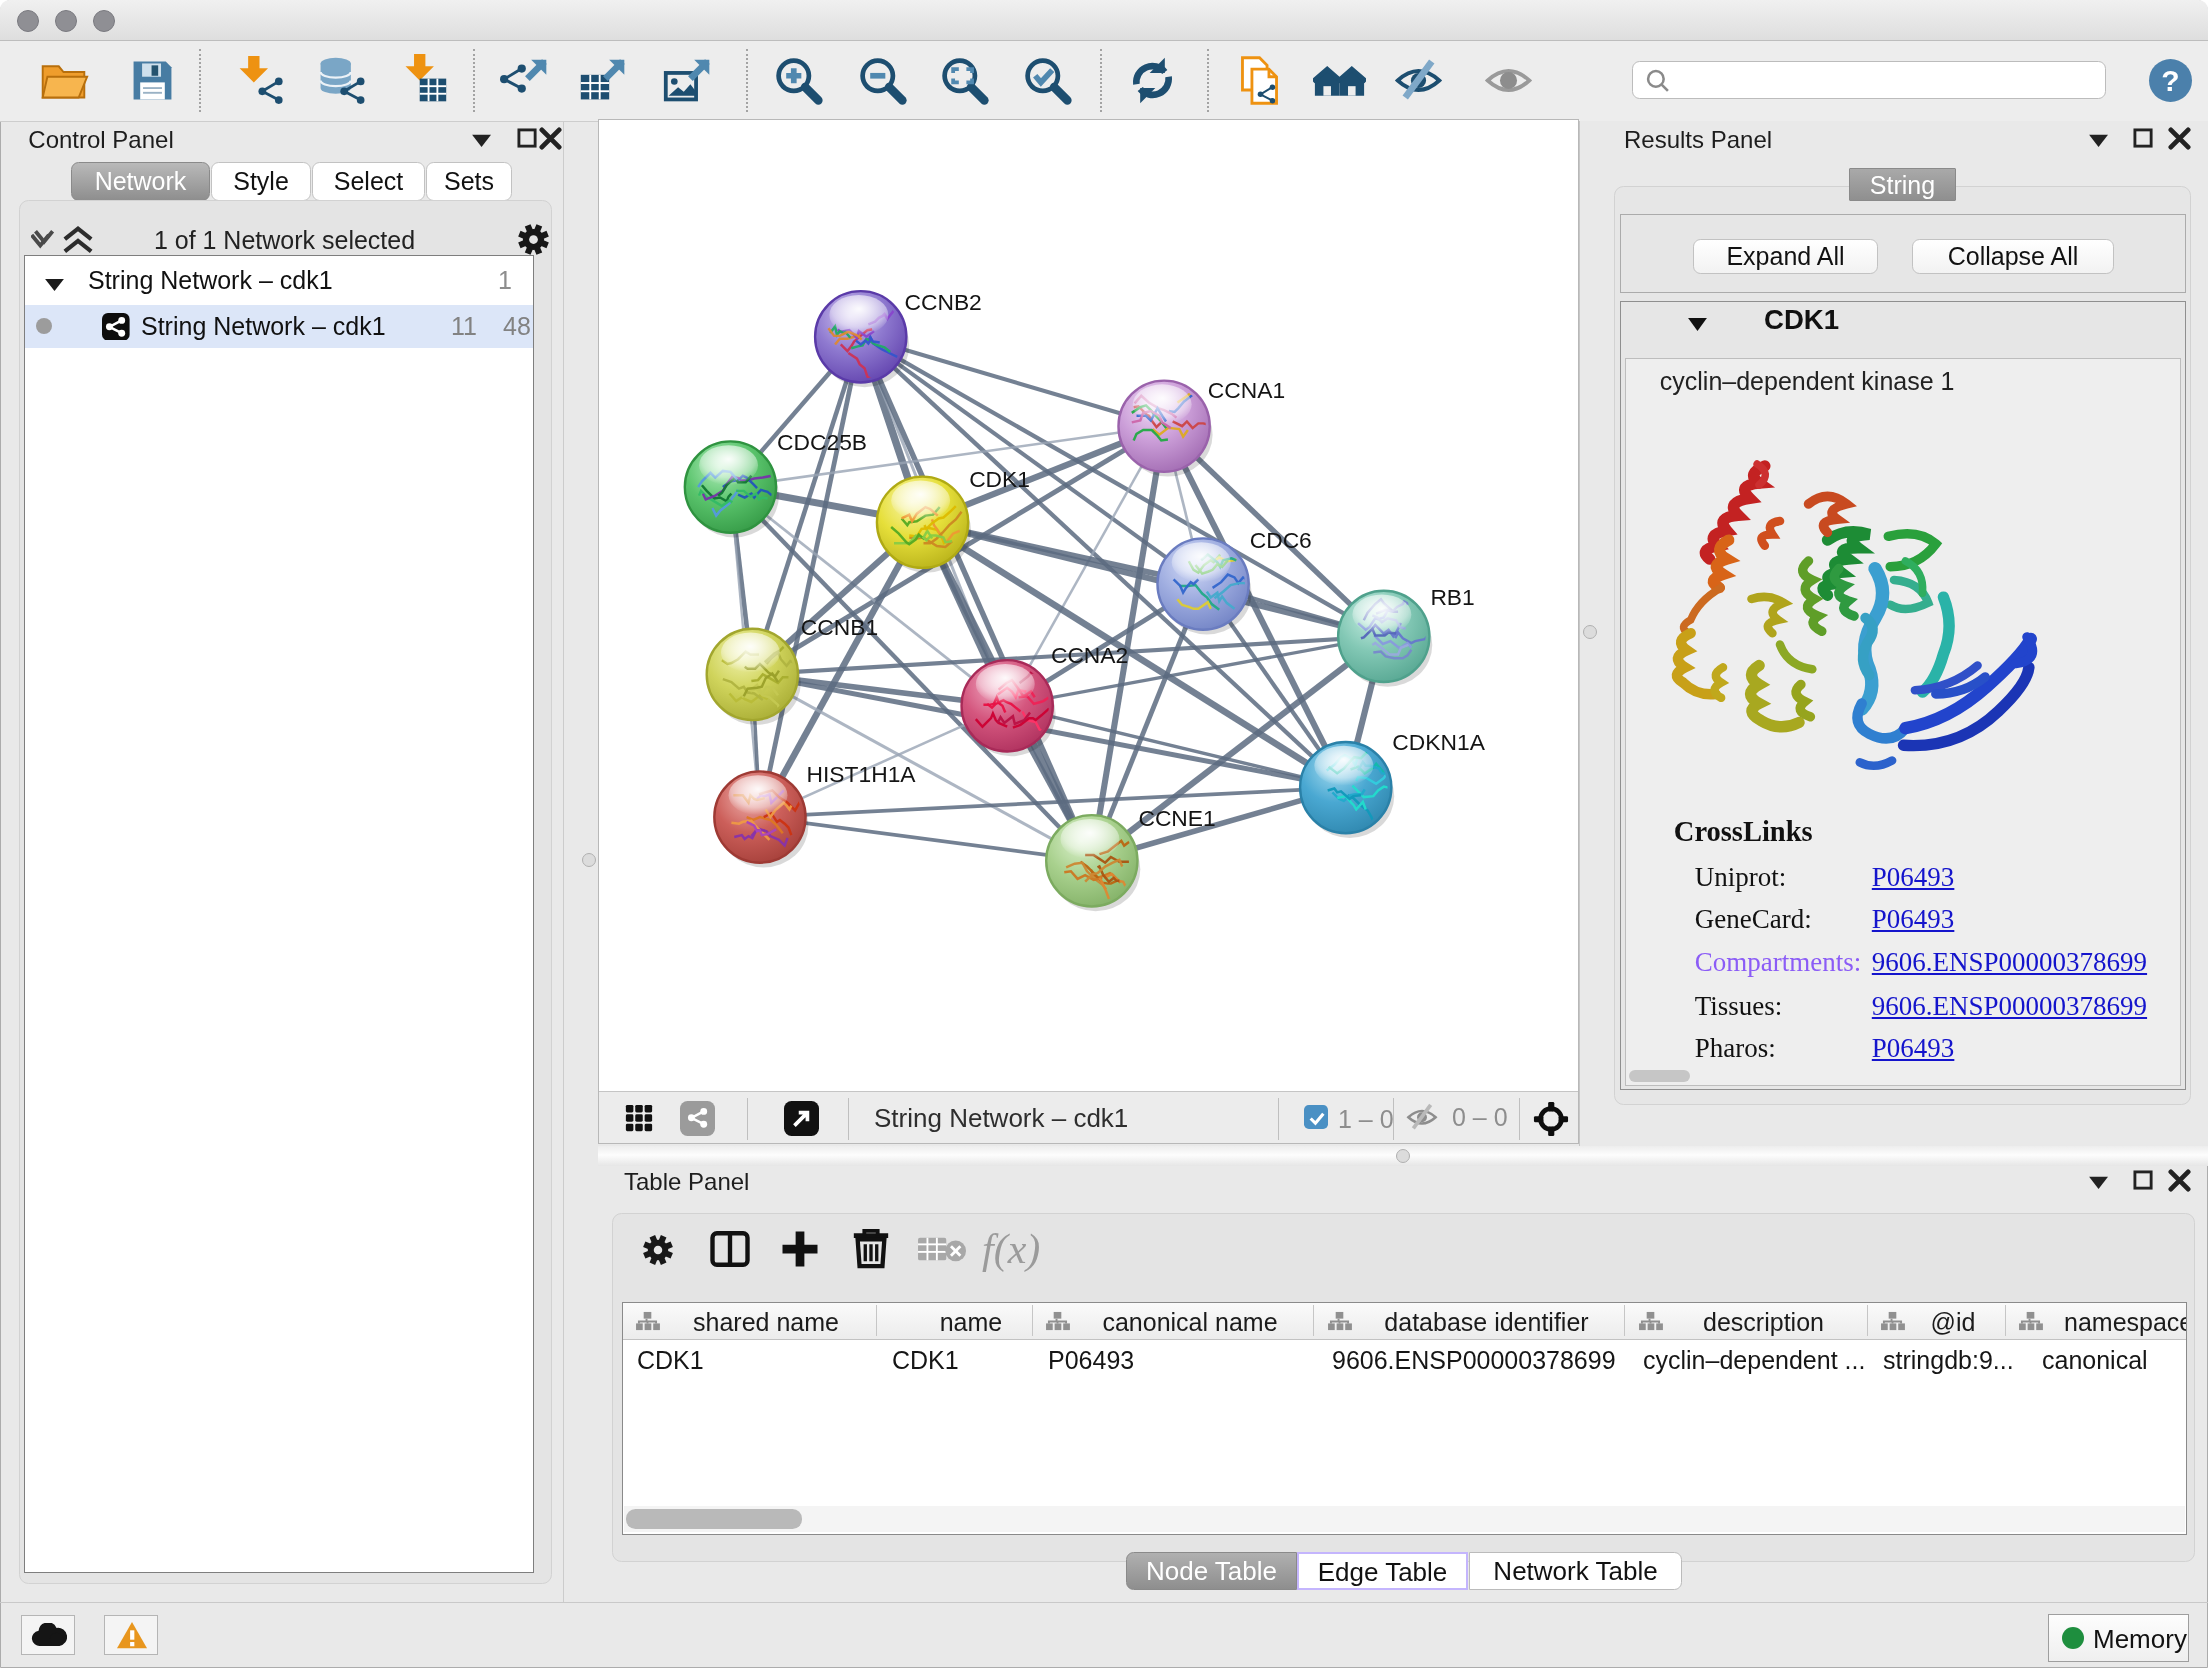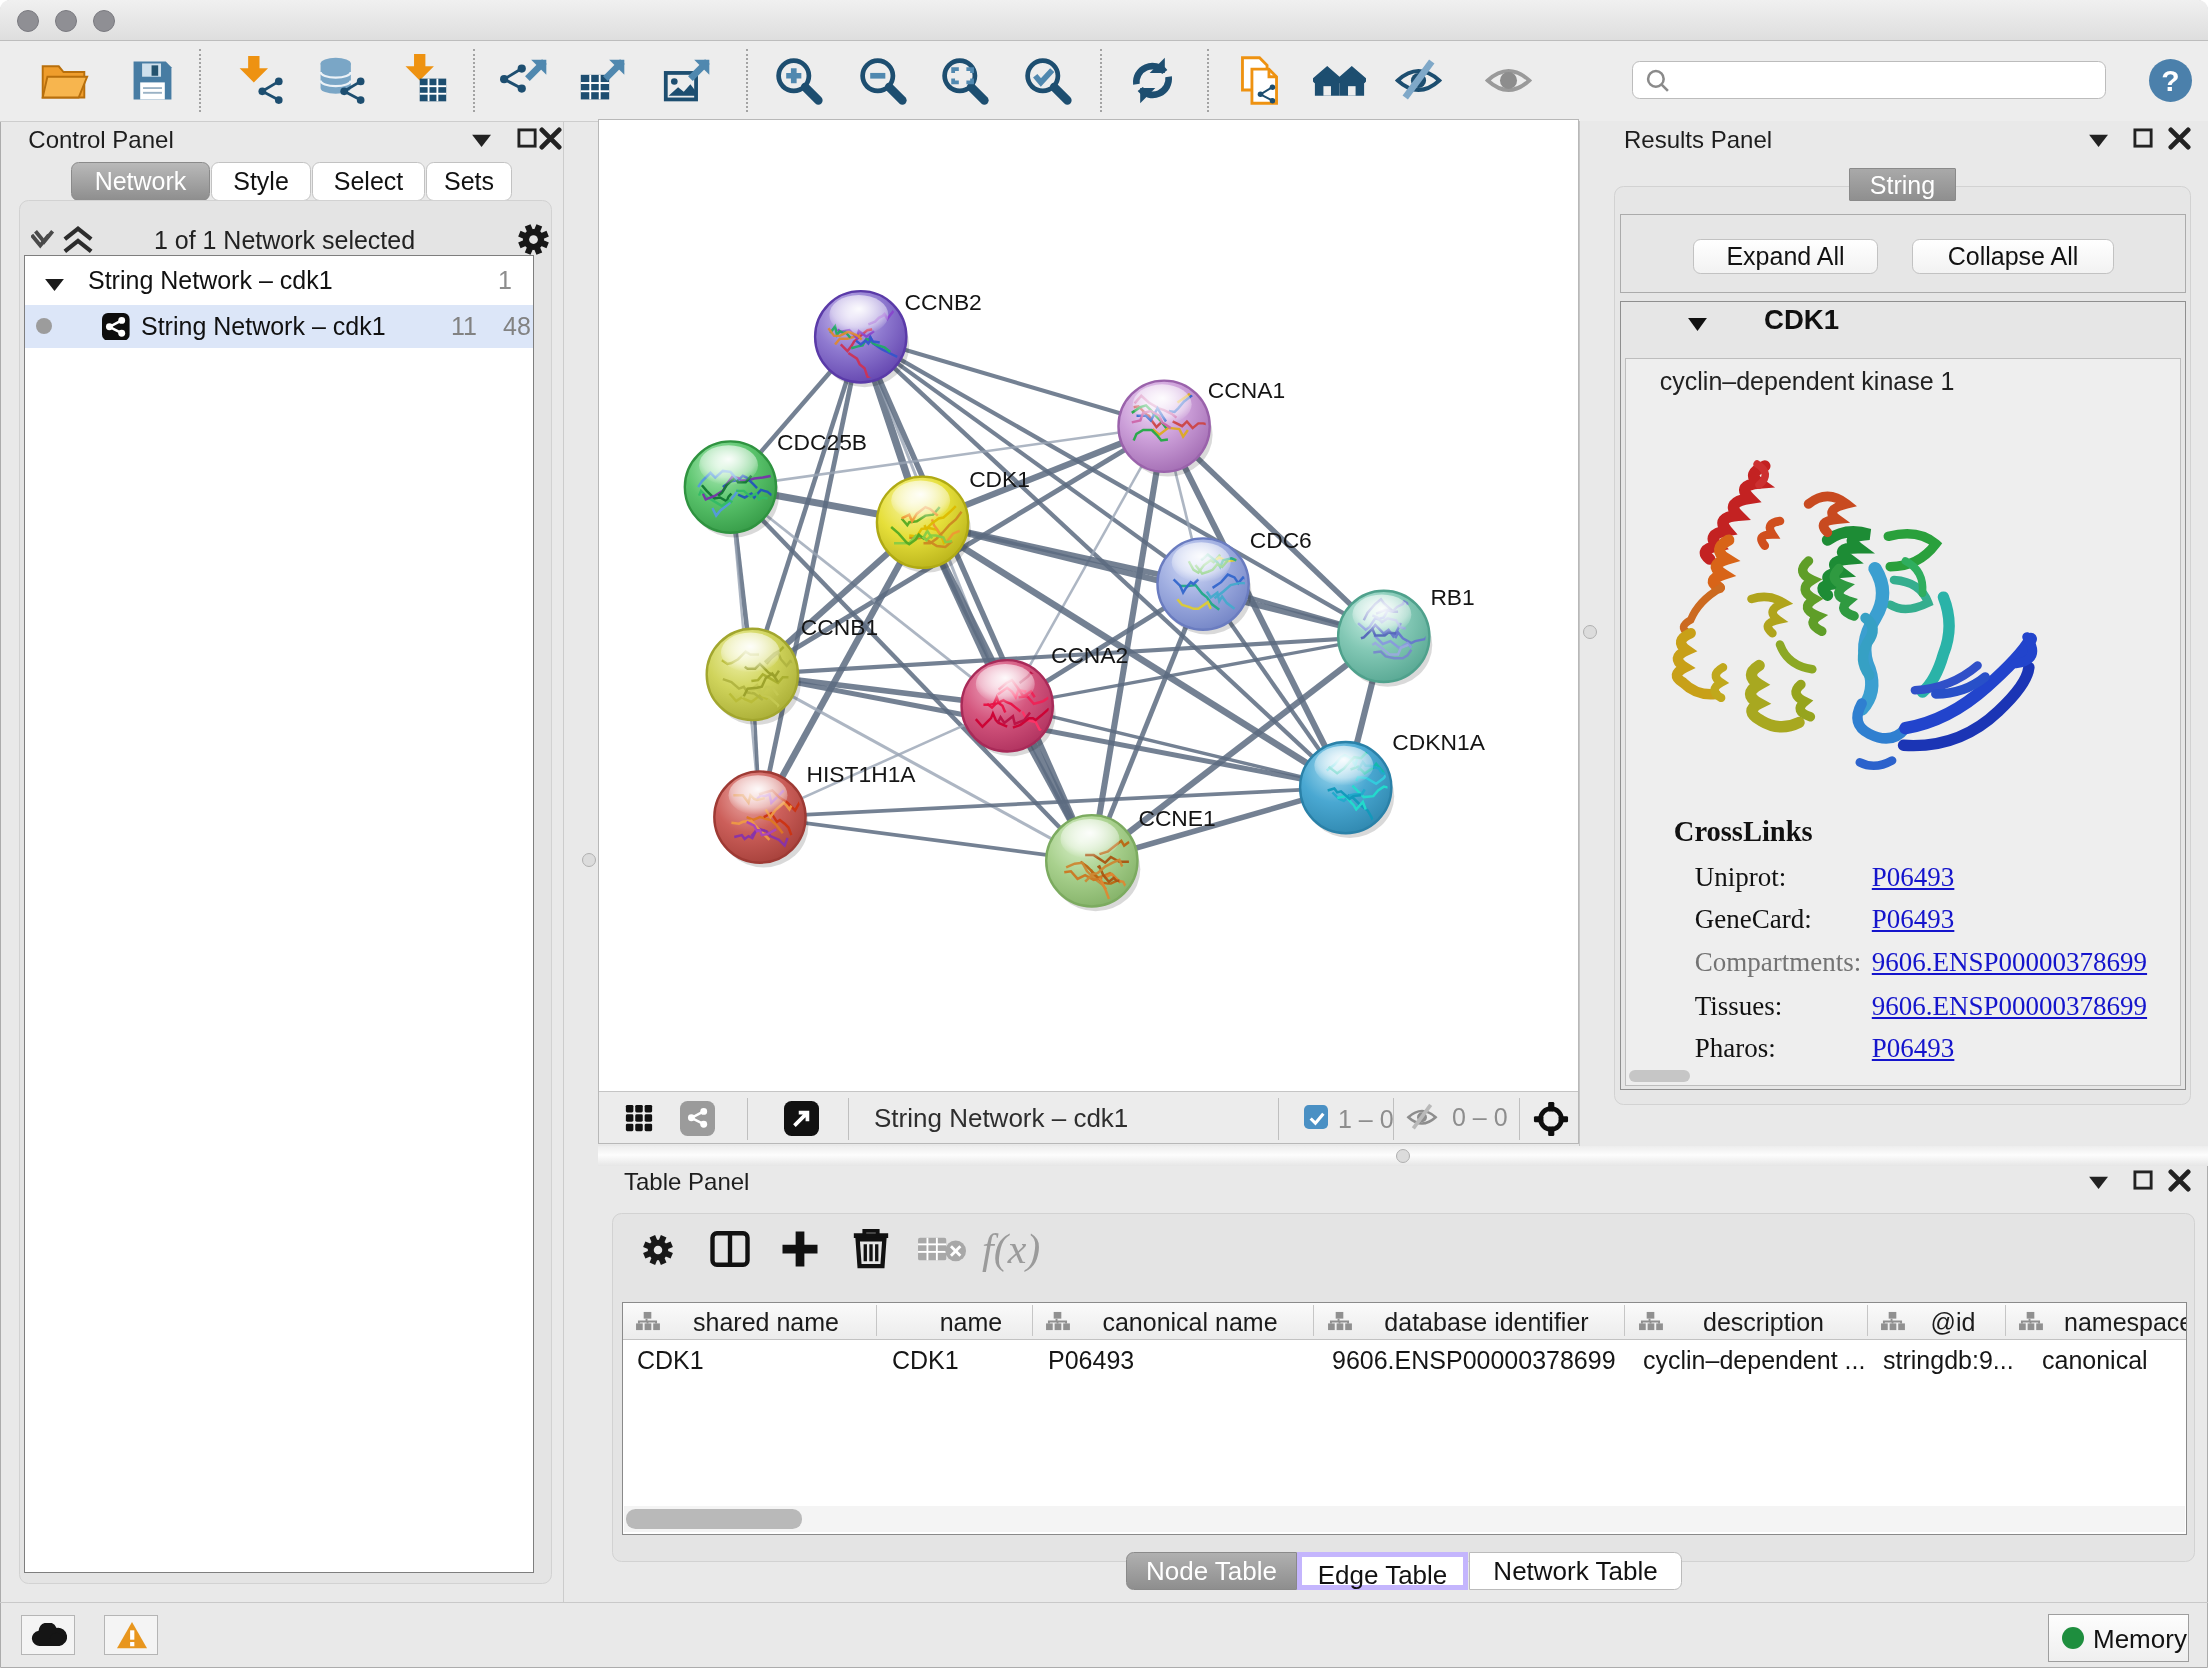--- a/index.html
+++ b/index.html
@@ -689,21 +689,21 @@
         <path d="M182 128q-12 12 6 18q-14 10 4 16q-12 10 6 16" stroke="#2f9a40" stroke-width="10"></path>
         <path d="M210 180q14 10 2 26q-10 18 2 34" stroke="#36a0c4" stroke-width="11"></path>
         <path d="M284 260q30 0 52-18" stroke="#2850c8" stroke-width="10"></path>
 </svg>
     <div class="serif" style="position:absolute;left:48px;top:457px;font-size:28.5px;font-weight:700;color:#111;">CrossLinks</div>
       <div style="position:absolute;left:2.9px;top:711px;width:61px;height:12.4px;background:#c6c6c6;border-radius:6.7px;"></div>
     <div class="serif" style="position:absolute;left:69px;top:503px;font-size:27px;color:#111;">Uniprot:</div>
       <a class="lnk" style="position:absolute;left:246px;top:503px;font-size:27px;">P06493</a>
     <div class="serif" style="position:absolute;left:69px;top:545px;font-size:27px;color:#111;">GeneCard:</div>
       <a class="lnk" style="position:absolute;left:246px;top:545px;font-size:27px;">P06493</a>
-    <div class="serif" style="position:absolute;left:69px;top:588px;font-size:27px;color:#737373;">Compartments:</div>
+    <div class="serif" style="position:absolute;left:69px;top:588px;font-size:27px;color:#8b5cf6;">Compartments:</div>
       <a class="lnk" style="position:absolute;left:246px;top:588px;font-size:27px;">9606.ENSP00000378699</a>
     <div class="serif" style="position:absolute;left:69px;top:632px;font-size:27px;color:#111;">Tissues:</div>
       <a class="lnk" style="position:absolute;left:246px;top:632px;font-size:27px;">9606.ENSP00000378699</a>
     <div class="serif" style="position:absolute;left:69px;top:674px;font-size:27px;color:#111;">Pharos:</div>
       <a class="lnk" style="position:absolute;left:246px;top:674px;font-size:27px;">P06493</a>
   </div>
 </div>
 <div class="abs" style="left:563px;top:121px;width:1px;height:1481px;background:#cccccc;"></div>
 <div class="abs" style="left:598px;top:1146px;width:1610px;height:20px;background:linear-gradient(#ededed,#fdfdfd 45%,#e6e6e6);"></div>
 <span class="ptitle abs" style="left:624px;top:1168px;">Table Panel</span>
@@ -831,21 +831,21 @@
 <div class="abs" style="left:1048px;top:1346px;font-size:25px;color:#161616;">P06493</div>
 <div class="abs" style="left:1332px;top:1346px;font-size:25px;color:#161616;">9606.ENSP00000378699</div>
 <div class="abs" style="left:1643px;top:1346px;font-size:25px;color:#161616;">cyclin–dependent ...</div>
 <div class="abs" style="left:1883px;top:1346px;font-size:25px;color:#161616;">stringdb:9...</div>
 <div class="abs" style="left:2042px;top:1346px;font-size:25px;color:#161616;">canonical</div>
 <div class="abs" style="left:2064px;top:1308px;width:122px;overflow:hidden;white-space:nowrap;font-size:25px;color:#1b1b1b;">namespace</div>
 <div class="abs" style="left:624px;top:1506px;width:1561px;height:26px;background:#f4f4f4;">
     <div style="position:absolute;left:1.9px;top:2.9px;width:176px;height:20px;border-radius:9.5px;background:#b9b9b9;"></div>
   </div>
 <div class="abs" style="left:1126px;top:1552px;width:171px;height:38px;background:linear-gradient(#b0b0b0,#8e8e8e);border:1px solid #8a8a8a;border-radius:7.6px 0 0 7.6px;color:#fff;font-size:26px;text-align:center;line-height:36px;box-sizing:border-box;">Node Table</div>
-<div class="abs" style="left:1297px;top:1552px;width:171px;height:38px;background:#fff;border:5px solid #c4b5fd;color:#111;font-size:26px;text-align:center;line-height:36px;box-sizing:border-box;">Edge Table</div>
+<div class="abs" style="left:1297px;top:1552px;width:171px;height:38px;background:#fff;border:2px solid #c4b5fd;color:#111;font-size:26px;text-align:center;line-height:36px;box-sizing:border-box;">Edge Table</div>
 <div class="abs" style="left:1469px;top:1552px;width:213px;height:38px;background:#fff;border:1px solid #bbb;border-radius:0 7.6px 7.6px 0;color:#111;font-size:26px;text-align:center;line-height:36px;box-sizing:border-box;">Network Table</div>
 <div class="abs" style="left:0;top:1602px;width:2208px;height:0;border-top:1px solid #c9c9c9;"></div>
 <div class="abs" style="left:21px;top:1615px;width:54px;height:40px;background:#f4f4f4;border:1px solid #b5b5b5;box-sizing:border-box;">
     <svg style="position:absolute;left:8.6px;top:6.7px" width="36" height="25" viewBox="0 0 38 26">
       <path d="M10 24a8 8 0 0 1-2-16a10 10 0 0 1 19-3a7.5 7.5 0 0 1 3 19z" fill="#151515"></path>
       <circle cx="27" cy="17" r="7" fill="#151515"></circle>
     </svg>
   </div>
 <div class="abs" style="left:104px;top:1615px;width:54px;height:40px;background:#f4f4f4;border:1px solid #b5b5b5;box-sizing:border-box;">
     <svg style="position:absolute;left:10.5px;top:3.8px" width="32" height="30" viewBox="0 0 34 32">

